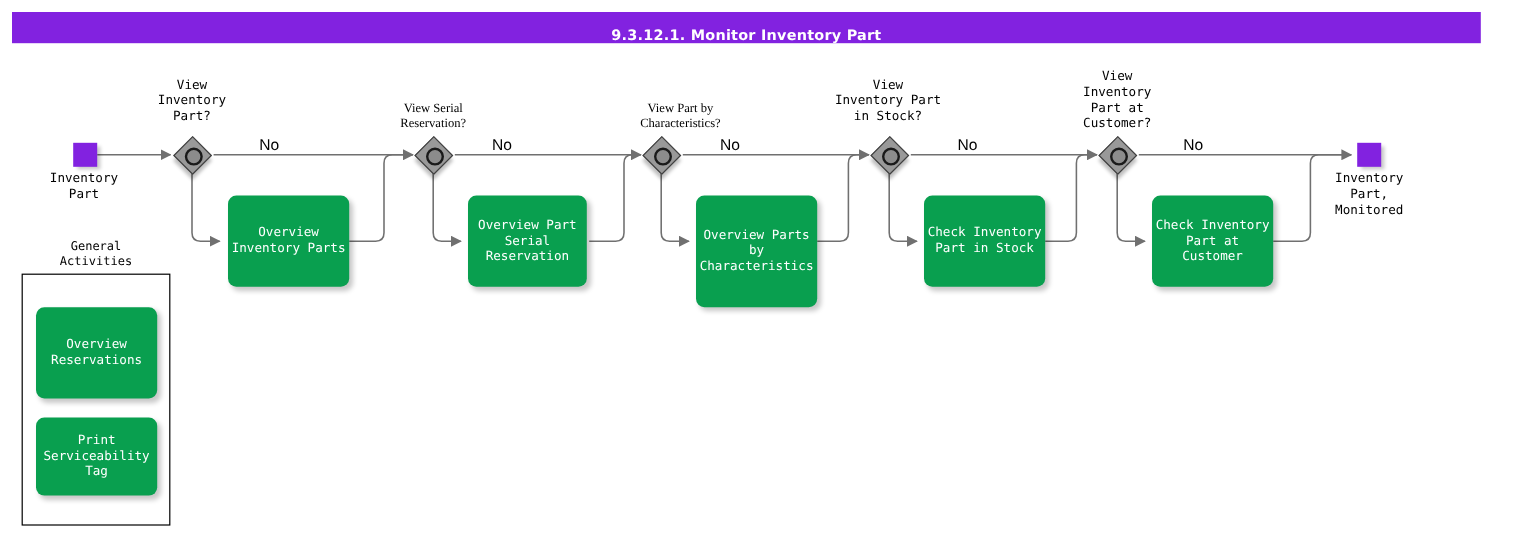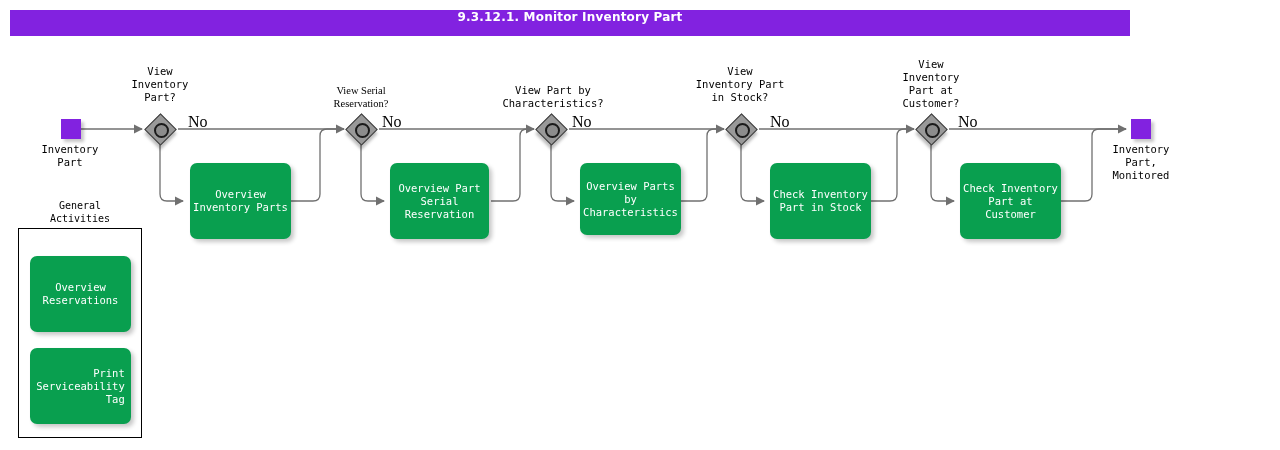--- a/index.html
+++ b/index.html
@@ -13,28 +13,28 @@
     position: relative;
     font-family: "DejaVu Sans", sans-serif;
     overflow: hidden;
   }
 
   
   #title-bar {
     position: absolute;
     left: 10px;
     top: 10px;
-    width: 1120px;
+    width: 1224px;
     height: 26px;
     background: #8222e0;
     color: #ffffff;
     font-size: 12px;
     font-weight: bold;
     display: flex;
-    align-items: flex-start;
+    align-items: flex-end;
     justify-content: center;
     letter-spacing: 0.2px;
   }
 
   
   #canvas {
     position: absolute;
     left: 0;
     top: 0;
     width: 1280px;
@@ -98,24 +98,25 @@
     position: absolute;
     font-family: "DejaVu Sans Mono", monospace;
     font-size: 10.5px;
     line-height: 13px;
     color: #000000;
     text-align: center;
     white-space: pre-line;
   }
   .edge-label {
     position: absolute;
-    font-family: Liberation Serif, serif;
-    font-size: 16px;
+    font-family: Liberation Sans, sans-serif;
+    font-size: 13px;
     color: #000000;
     white-space: nowrap;
+    margin-left: 28px;
   }
 
   
   .task {
     position: absolute;
     background: #099f4f;
     border-radius: 7px;
     box-shadow: 3px 3px 4px rgba(0,0,0,0.22);
     display: flex;
     align-items: center;
@@ -230,25 +231,25 @@
   <div class="edge-label" style="left:382px; top:113px;">No</div>
 
   <div class="task" style="left:390px; top:163px; width:99px; height:76px;">Overview Part
 Serial
 Reservation</div>
 
   <div class="gateway" style="left:536px; top:114px;">
     <div class="diamond"></div>
     <div class="ring"></div>
   </div>
-  <div class="gateway-label" style="left:493px; top:84px; width:120px;">View Part by
+  <div class="gateway-label" style="left:507px; top:84px; width:120px;font-family:Liberation Serif, serif;">View Part by
 Characteristics?</div>
   <div class="edge-label" style="left:572px; top:113px;">No</div>
 
-  <div class="task" style="left:580px; top:163px; width:101px; height:72px;">Overview Parts
+  <div class="task" style="left:580px; top:163px; width:101px; height:93px;">Overview Parts
 by
 Characteristics</div>
 
   <div class="gateway" style="left:726px; top:114px;">
     <div class="diamond"></div>
     <div class="ring"></div>
   </div>
   <div class="gateway-label" style="left:680px; top:65px; width:120px;">View
 Inventory Part
 in Stock?</div>
@@ -274,18 +275,18 @@
   <div class="event-node" style="left:1131px; top:119px;"></div>
   <div class="event-label" style="left:1091px; top:143px; width:100px;">Inventory
 Part,
 Monitored</div>
 
   <div id="general-activities-title">General
 Activities</div>
   <div id="general-activities-box">
     <div class="task" style="left:11px; top:27px; width:101px; height:76px;">Overview
 Reservations</div>
-    <div class="task" style="left:11px; top:119px; width:101px; height:76px;text-align:right;">Print
+    <div class="task" style="left:11px; top:119px; width:101px; height:65px;">Print
 Serviceability
 Tag</div>
   </div>
 
 </div>
 
 </body></html>

